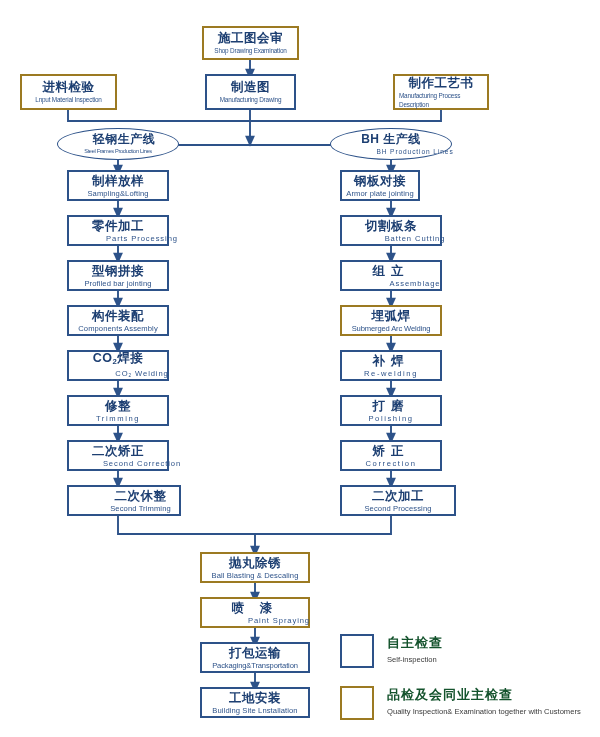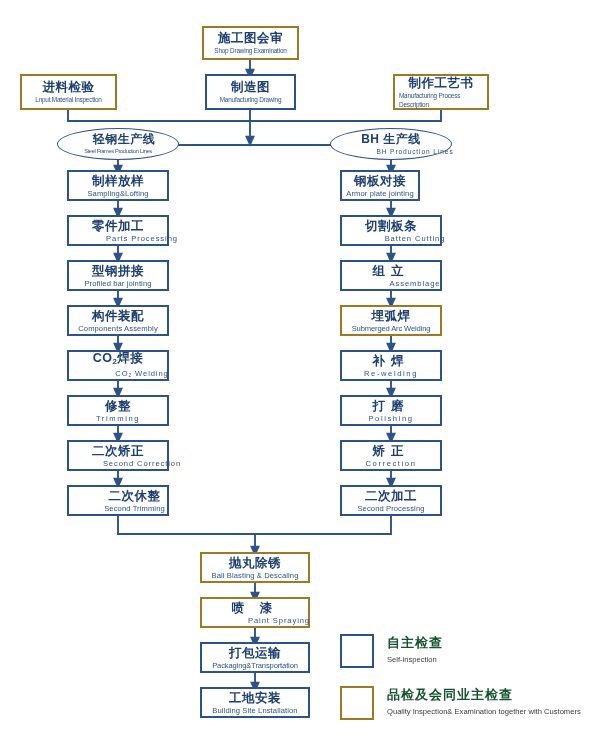--- a/index.html
+++ b/index.html
@@ -189,21 +189,21 @@
     <div class="en xspaced"><span>CO<sub>2</sub> Welding</span></div>
   </div>
   <div class="node blue" style="left:67px;top:395px;width:102px;height:31px;">
     <div class="cn">修整</div>
     <div class="en spaced">Trimming</div>
   </div>
   <div class="node blue" style="left:67px;top:440px;width:102px;height:31px;">
     <div class="cn">二次矫正</div>
     <div class="en xspaced">Second Correction</div>
   </div>
-  <div class="node blue" style="left:67px;top:485px;width:102px;height:31px;padding-left:33px;">
+  <div class="node blue" style="left:67px;top:485px;width:114px;height:31px;padding-left:33px;">
     <div class="cn">二次休整</div>
     <div class="en">Second Trimming</div>
   </div>
 
   <div class="node blue" style="left:340px;top:170px;width:80px;height:31px;">
     <div class="cn">钢板对接</div>
     <div class="en">Armor plate jointing</div>
   </div>
   <div class="node blue" style="left:340px;top:215px;width:102px;height:31px;">
     <div class="cn">切割板条</div>
@@ -222,21 +222,21 @@
     <div class="en spaced">Re-welding</div>
   </div>
   <div class="node blue" style="left:340px;top:395px;width:102px;height:31px;">
     <div class="cn spacedcn">打磨</div>
     <div class="en spaced">Polishing</div>
   </div>
   <div class="node blue" style="left:340px;top:440px;width:102px;height:31px;">
     <div class="cn spacedcn">矫正</div>
     <div class="en spaced">Correction</div>
   </div>
-  <div class="node blue" style="left:340px;top:485px;width:102px;height:31px;">
+  <div class="node blue" style="left:340px;top:485px;width:116px;height:31px;">
     <div class="cn">二次加工</div>
     <div class="en">Second Processing</div>
   </div>
 
   <div class="node gold" style="left:200px;top:552px;width:110px;height:31px;">
     <div class="cn">抛丸除锈</div>
     <div class="en">Ball Blasting &amp; Descaling</div>
   </div>
   <div class="node blue" style="left:200px;top:642px;width:110px;height:31px;">
     <div class="cn">打包运输</div>

